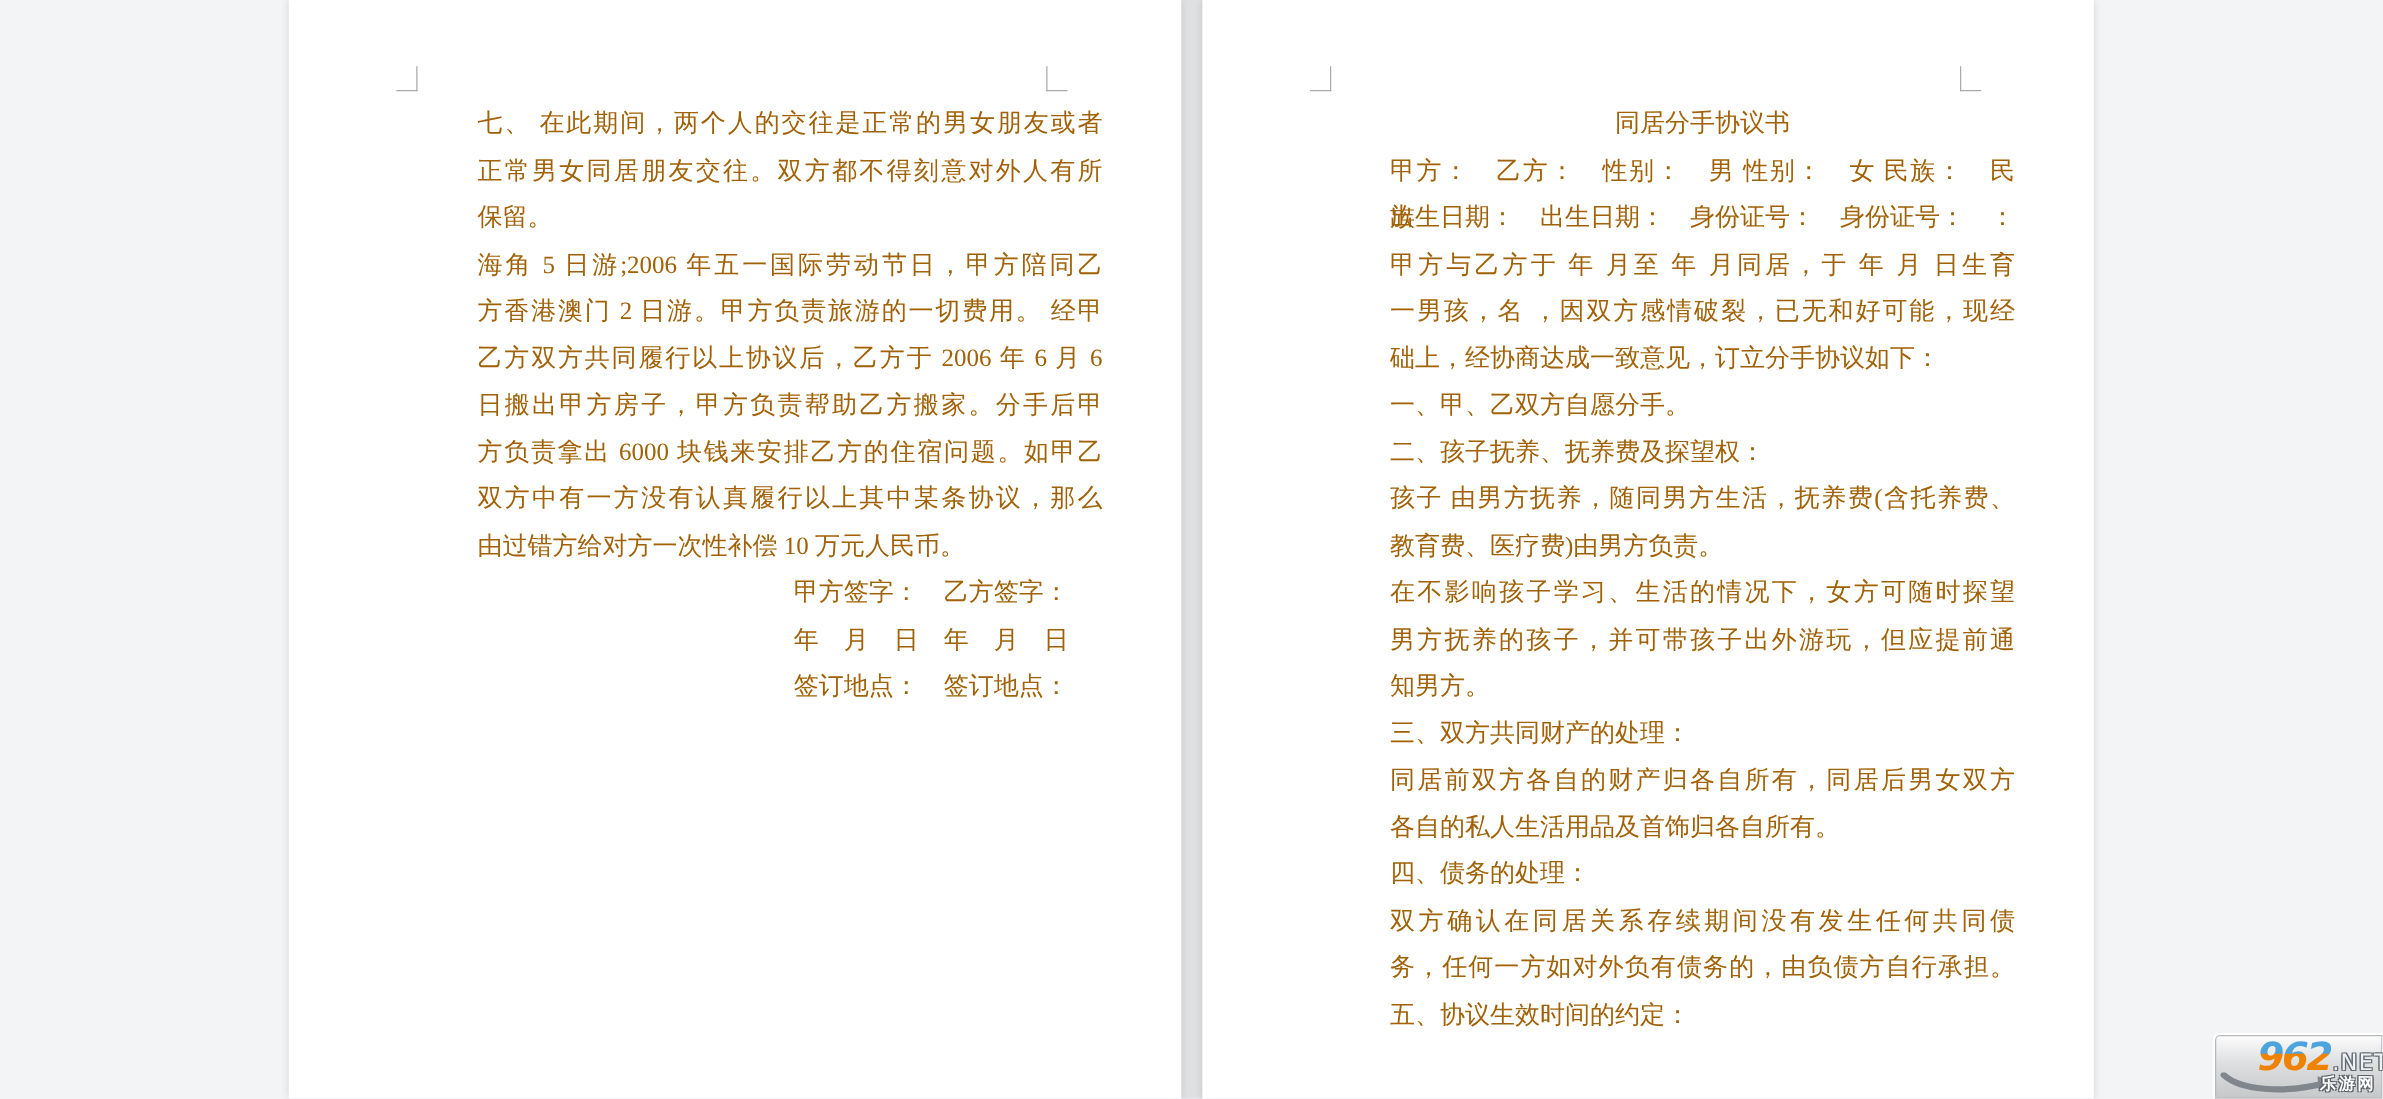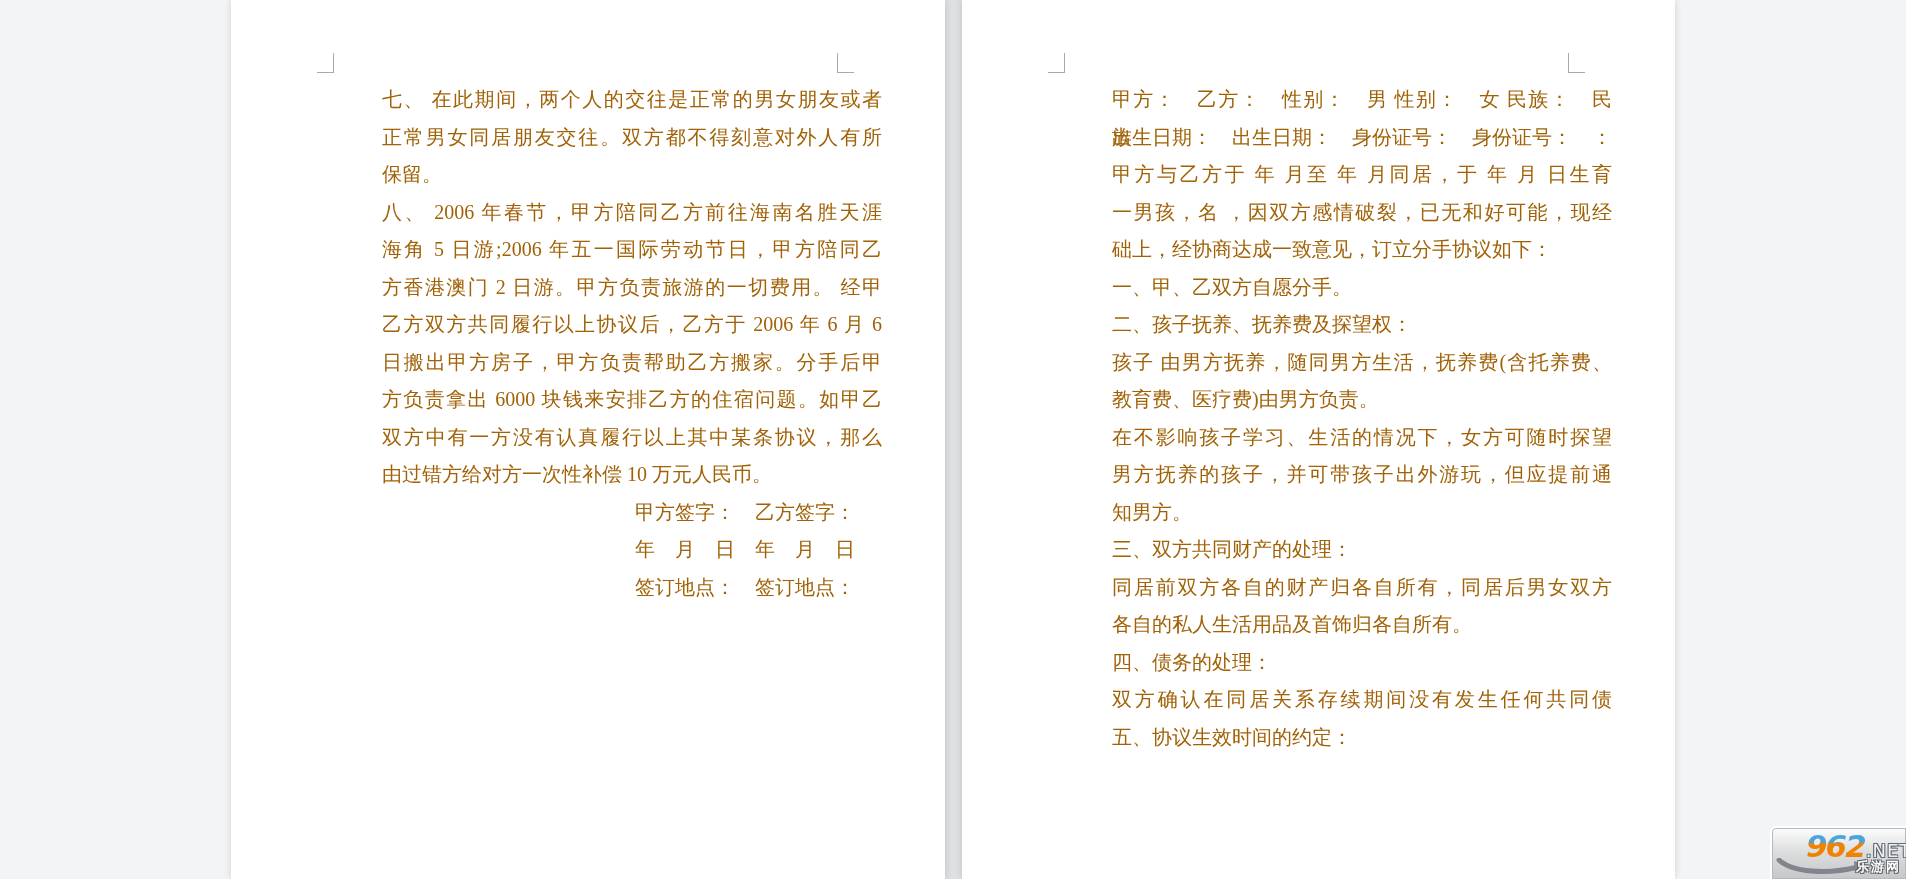--- a/index.html
+++ b/index.html
@@ -73,55 +73,56 @@
 
   <div class="page-gap"></div>
 
   <div class="page left">
     <div class="cm tl"></div>
     <div class="cm tr"></div>
     <div class="textcol">
       <div class="line j">七、 在此期间，两个人的交往是正常的男女朋友或者</div>
       <div class="line j">正常男女同居朋友交往。双方都不得刻意对外人有所</div>
       <div class="line">保留。</div>
-      <div class="line j">八、 2006 年春节，甲方陪同乙方前往海南名胜天涯</div>
       <div class="line j">海角 5 日游;2006 年五一国际劳动节日，甲方陪同乙</div>
       <div class="line j">方香港澳门 2 日游。甲方负责旅游的一切费用。 经甲</div>
       <div class="line j">乙方双方共同履行以上协议后，乙方于 2006 年 6 月 6</div>
       <div class="line j">日搬出甲方房子，甲方负责帮助乙方搬家。分手后甲</div>
       <div class="line j">方负责拿出 6000 块钱来安排乙方的住宿问题。如甲乙</div>
       <div class="line j">双方中有一方没有认真履行以上其中某条协议，那么</div>
       <div class="line">由过错方给对方一次性补偿 10 万元人民币。</div>
       <div class="line r">甲方签字：　乙方签字：</div>
       <div class="line r">年　月　日　年　月　日</div>
       <div class="line r">签订地点：　签订地点：</div>
     </div>
   </div>
 
   <div class="page right">
     <div class="cm tl"></div>
     <div class="cm tr"></div>
     <div class="textcol">
+      <div class="line c">同居分手协议书</div>
       <div class="line j">甲方：　乙方：　性别：　男 性别：　女 民族：　民族：</div>
       <div class="line">出生日期：　出生日期：　身份证号：　身份证号：</div>
       <div class="line j">甲方与乙方于 年 月至 年 月同居，于 年 月 日生育</div>
       <div class="line j">一男孩，名 ，因双方感情破裂，已无和好可能，现经</div>
       <div class="line">础上，经协商达成一致意见，订立分手协议如下：</div>
       <div class="line">一、甲、乙双方自愿分手。</div>
       <div class="line">二、孩子抚养、抚养费及探望权：</div>
       <div class="line j">孩子 由男方抚养，随同男方生活，抚养费(含托养费、</div>
       <div class="line">教育费、医疗费)由男方负责。</div>
       <div class="line j">在不影响孩子学习、生活的情况下，女方可随时探望</div>
       <div class="line j">男方抚养的孩子，并可带孩子出外游玩，但应提前通</div>
       <div class="line">知男方。</div>
       <div class="line">三、双方共同财产的处理：</div>
       <div class="line j">同居前双方各自的财产归各自所有，同居后男女双方</div>
       <div class="line">各自的私人生活用品及首饰归各自所有。</div>
       <div class="line">四、债务的处理：</div>
       <div class="line j">双方确认在同居关系存续期间没有发生任何共同债</div>
+      <div class="line j">务，任何一方如对外负有债务的，由负债方自行承担。</div>
       <div class="line">五、协议生效时间的约定：</div>
     </div>
   </div>
 
   <div class="watermark">
     <div class="wm-row1">
       <span class="wm-962">962</span>
       <span class="wm-net">.NET</span>
     </div>
     <svg class="wm-swoosh" width="96" height="18" viewBox="0 0 96 18">

